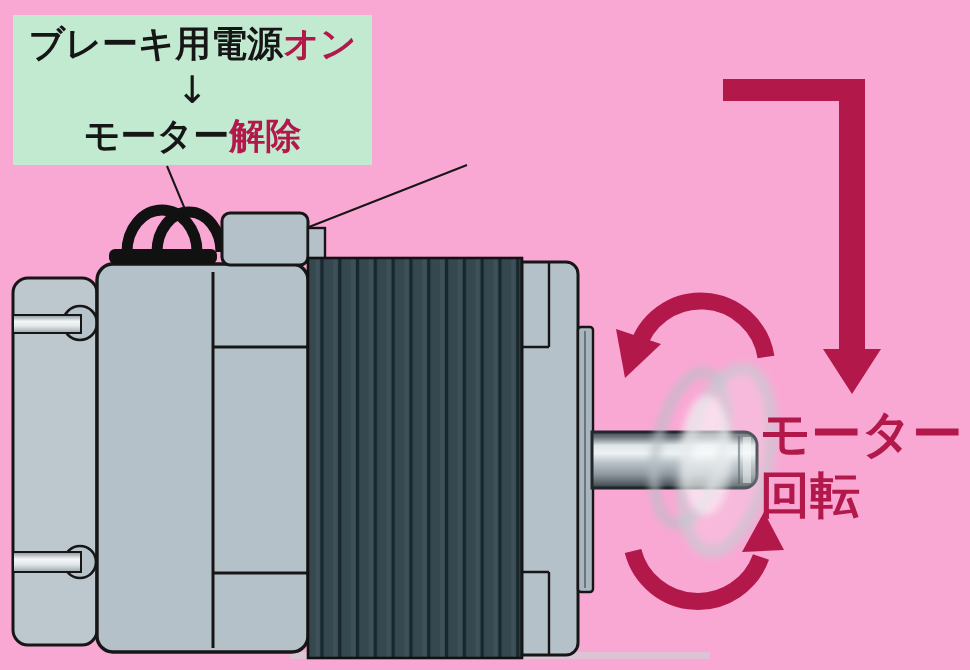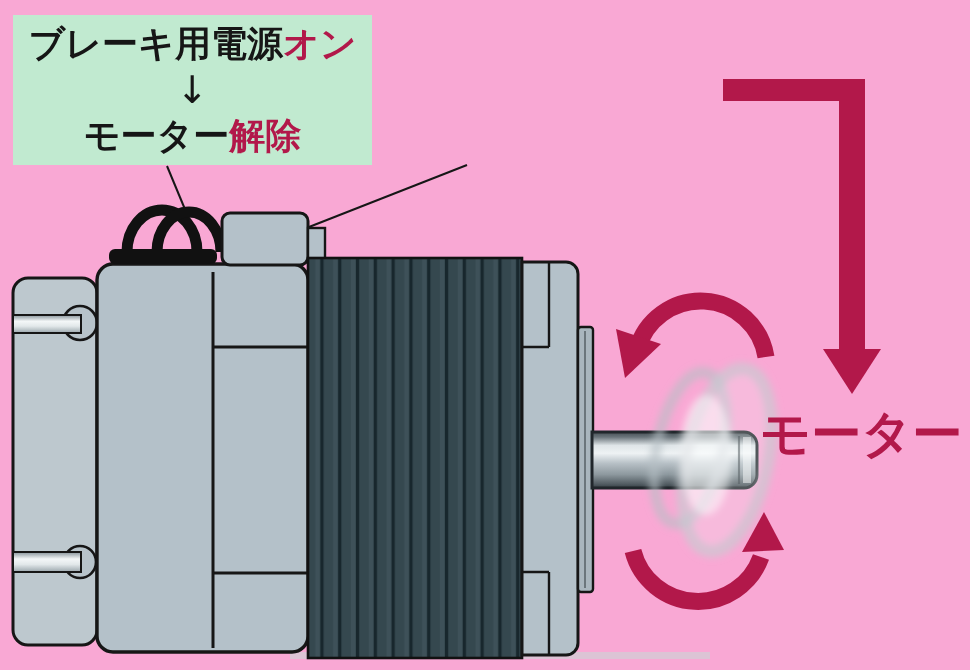--- a/index.html
+++ b/index.html
@@ -140,15 +140,16 @@
     </div>
     <div class="row dn-arrow">↓</div>
     <div class="row">
       <span>モーター</span><span class="accent">解除</span>
     </div>
   </div>
 
 
   <div id="rotation-label">
     <div>モーター</div>
+    <div>回転</div>
   </div>
 
 </div>
 
 </body></html>

